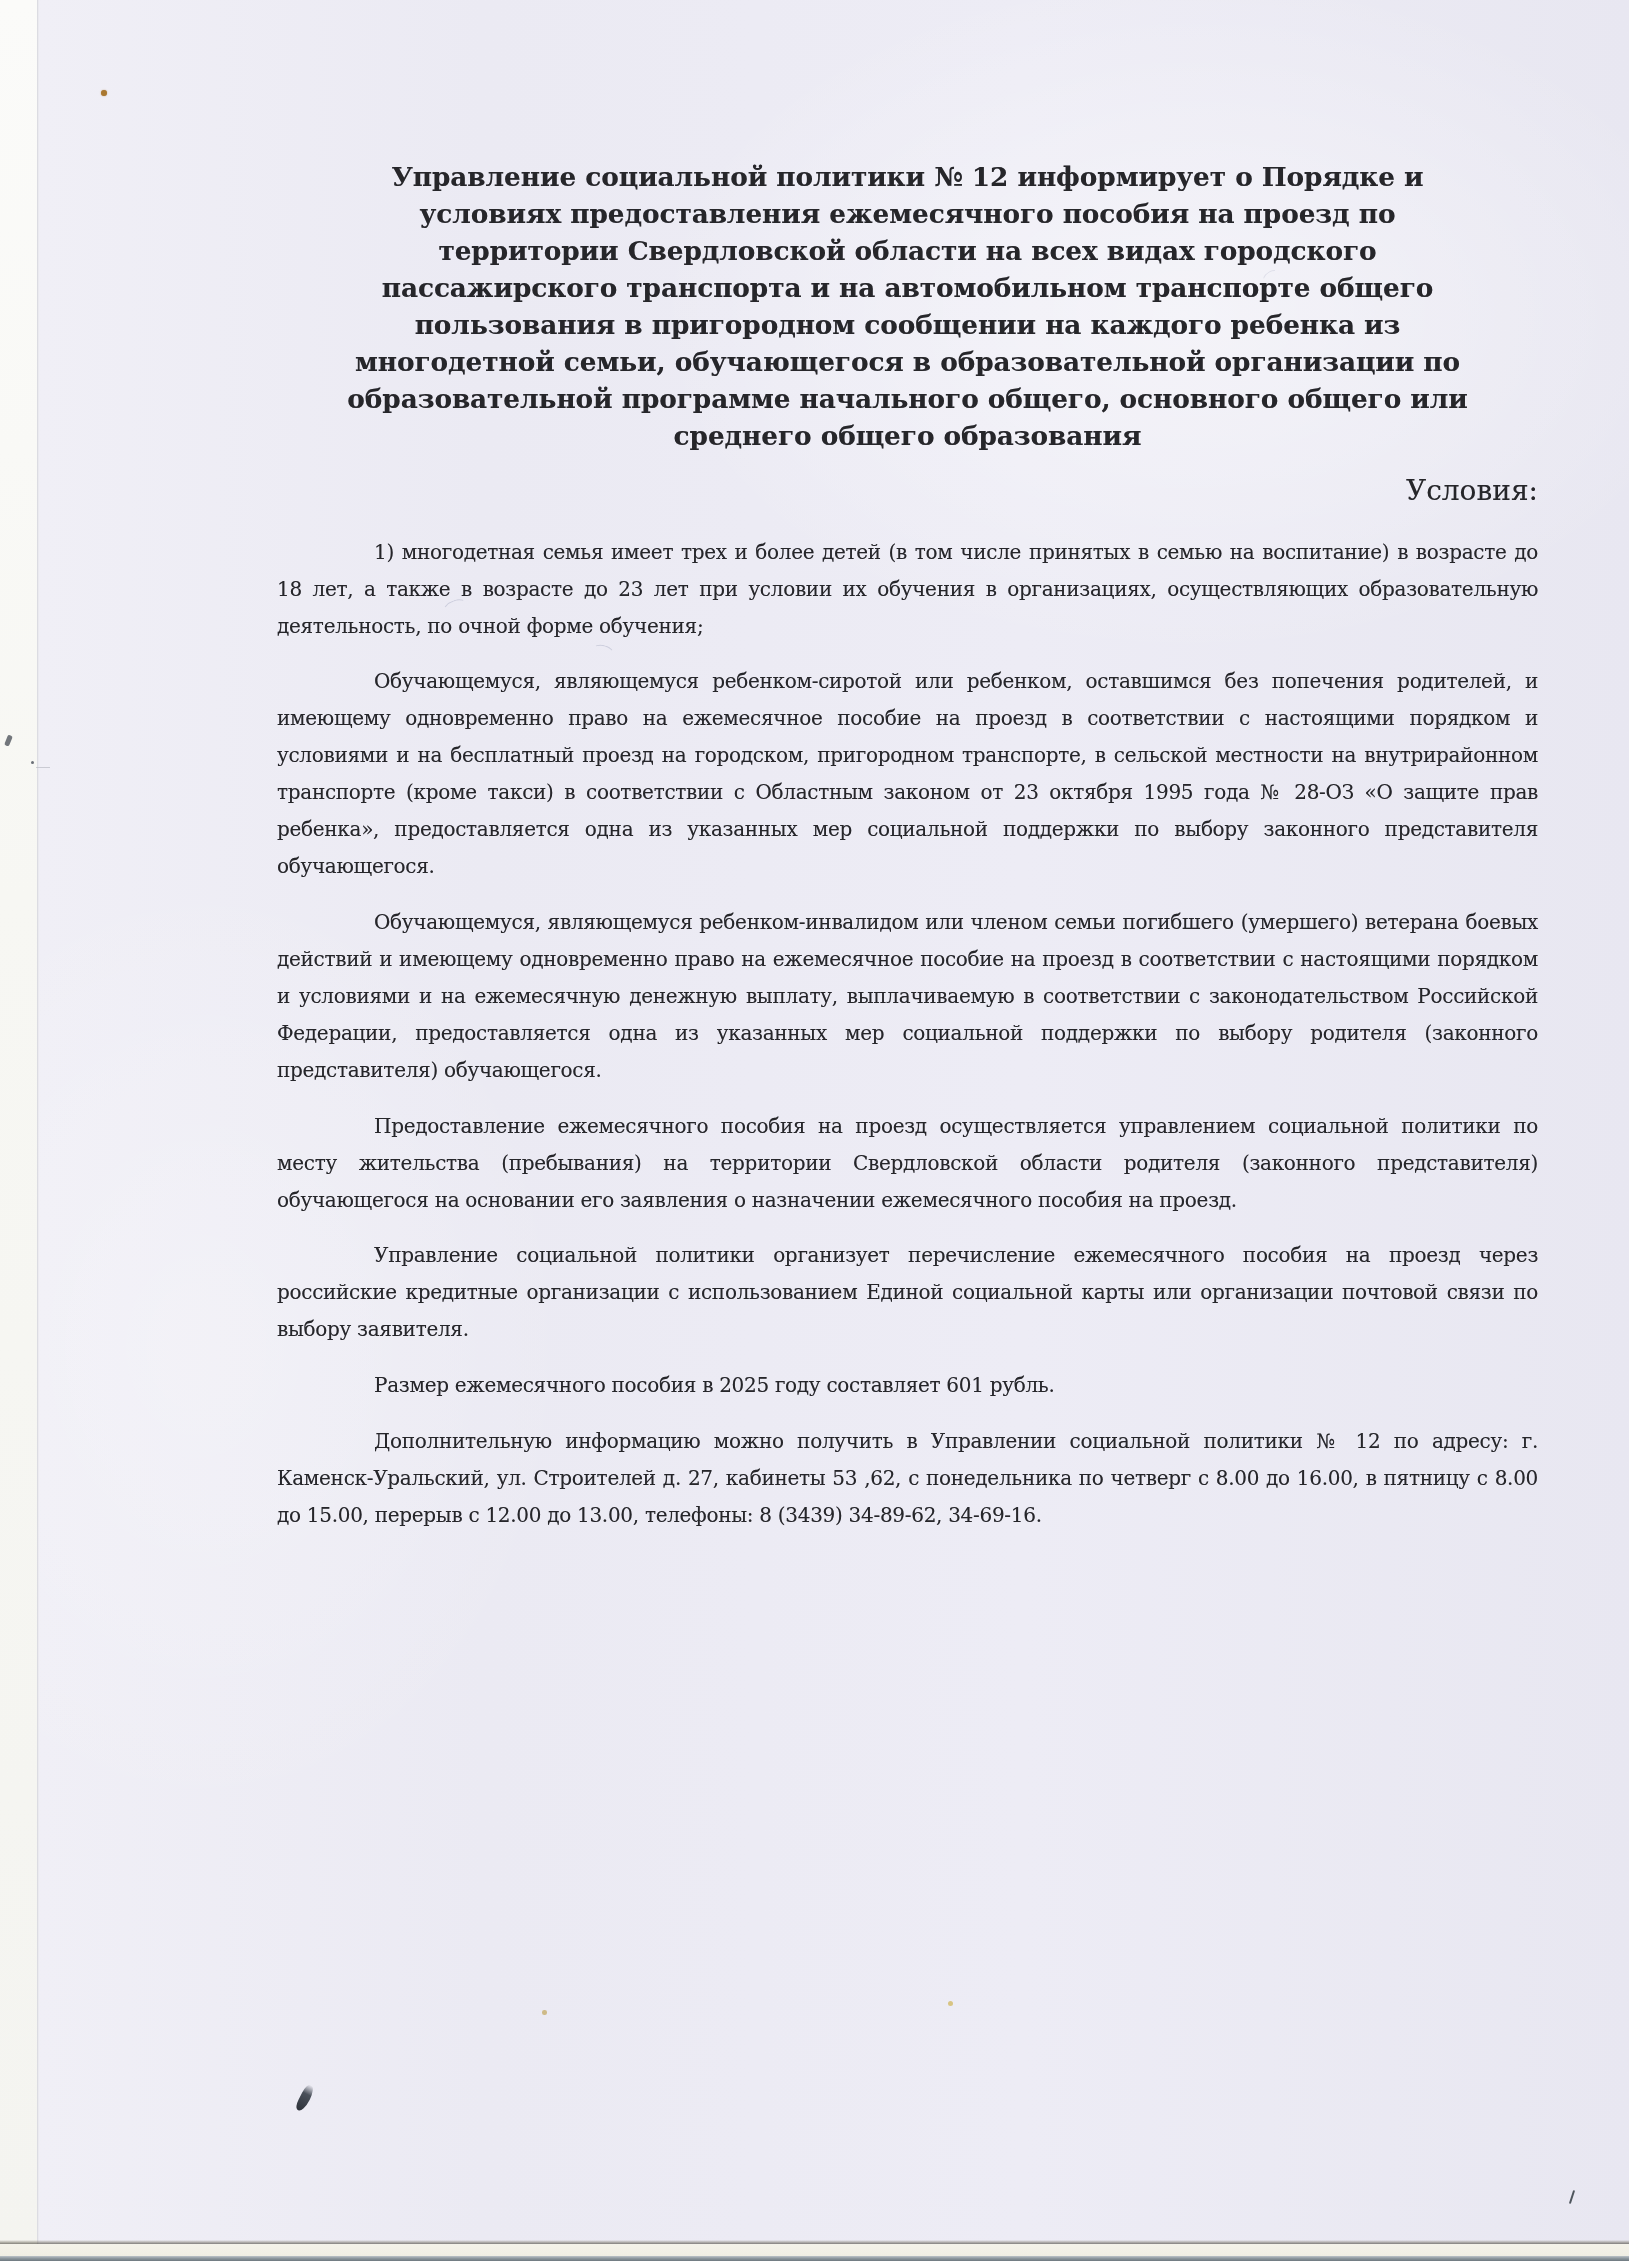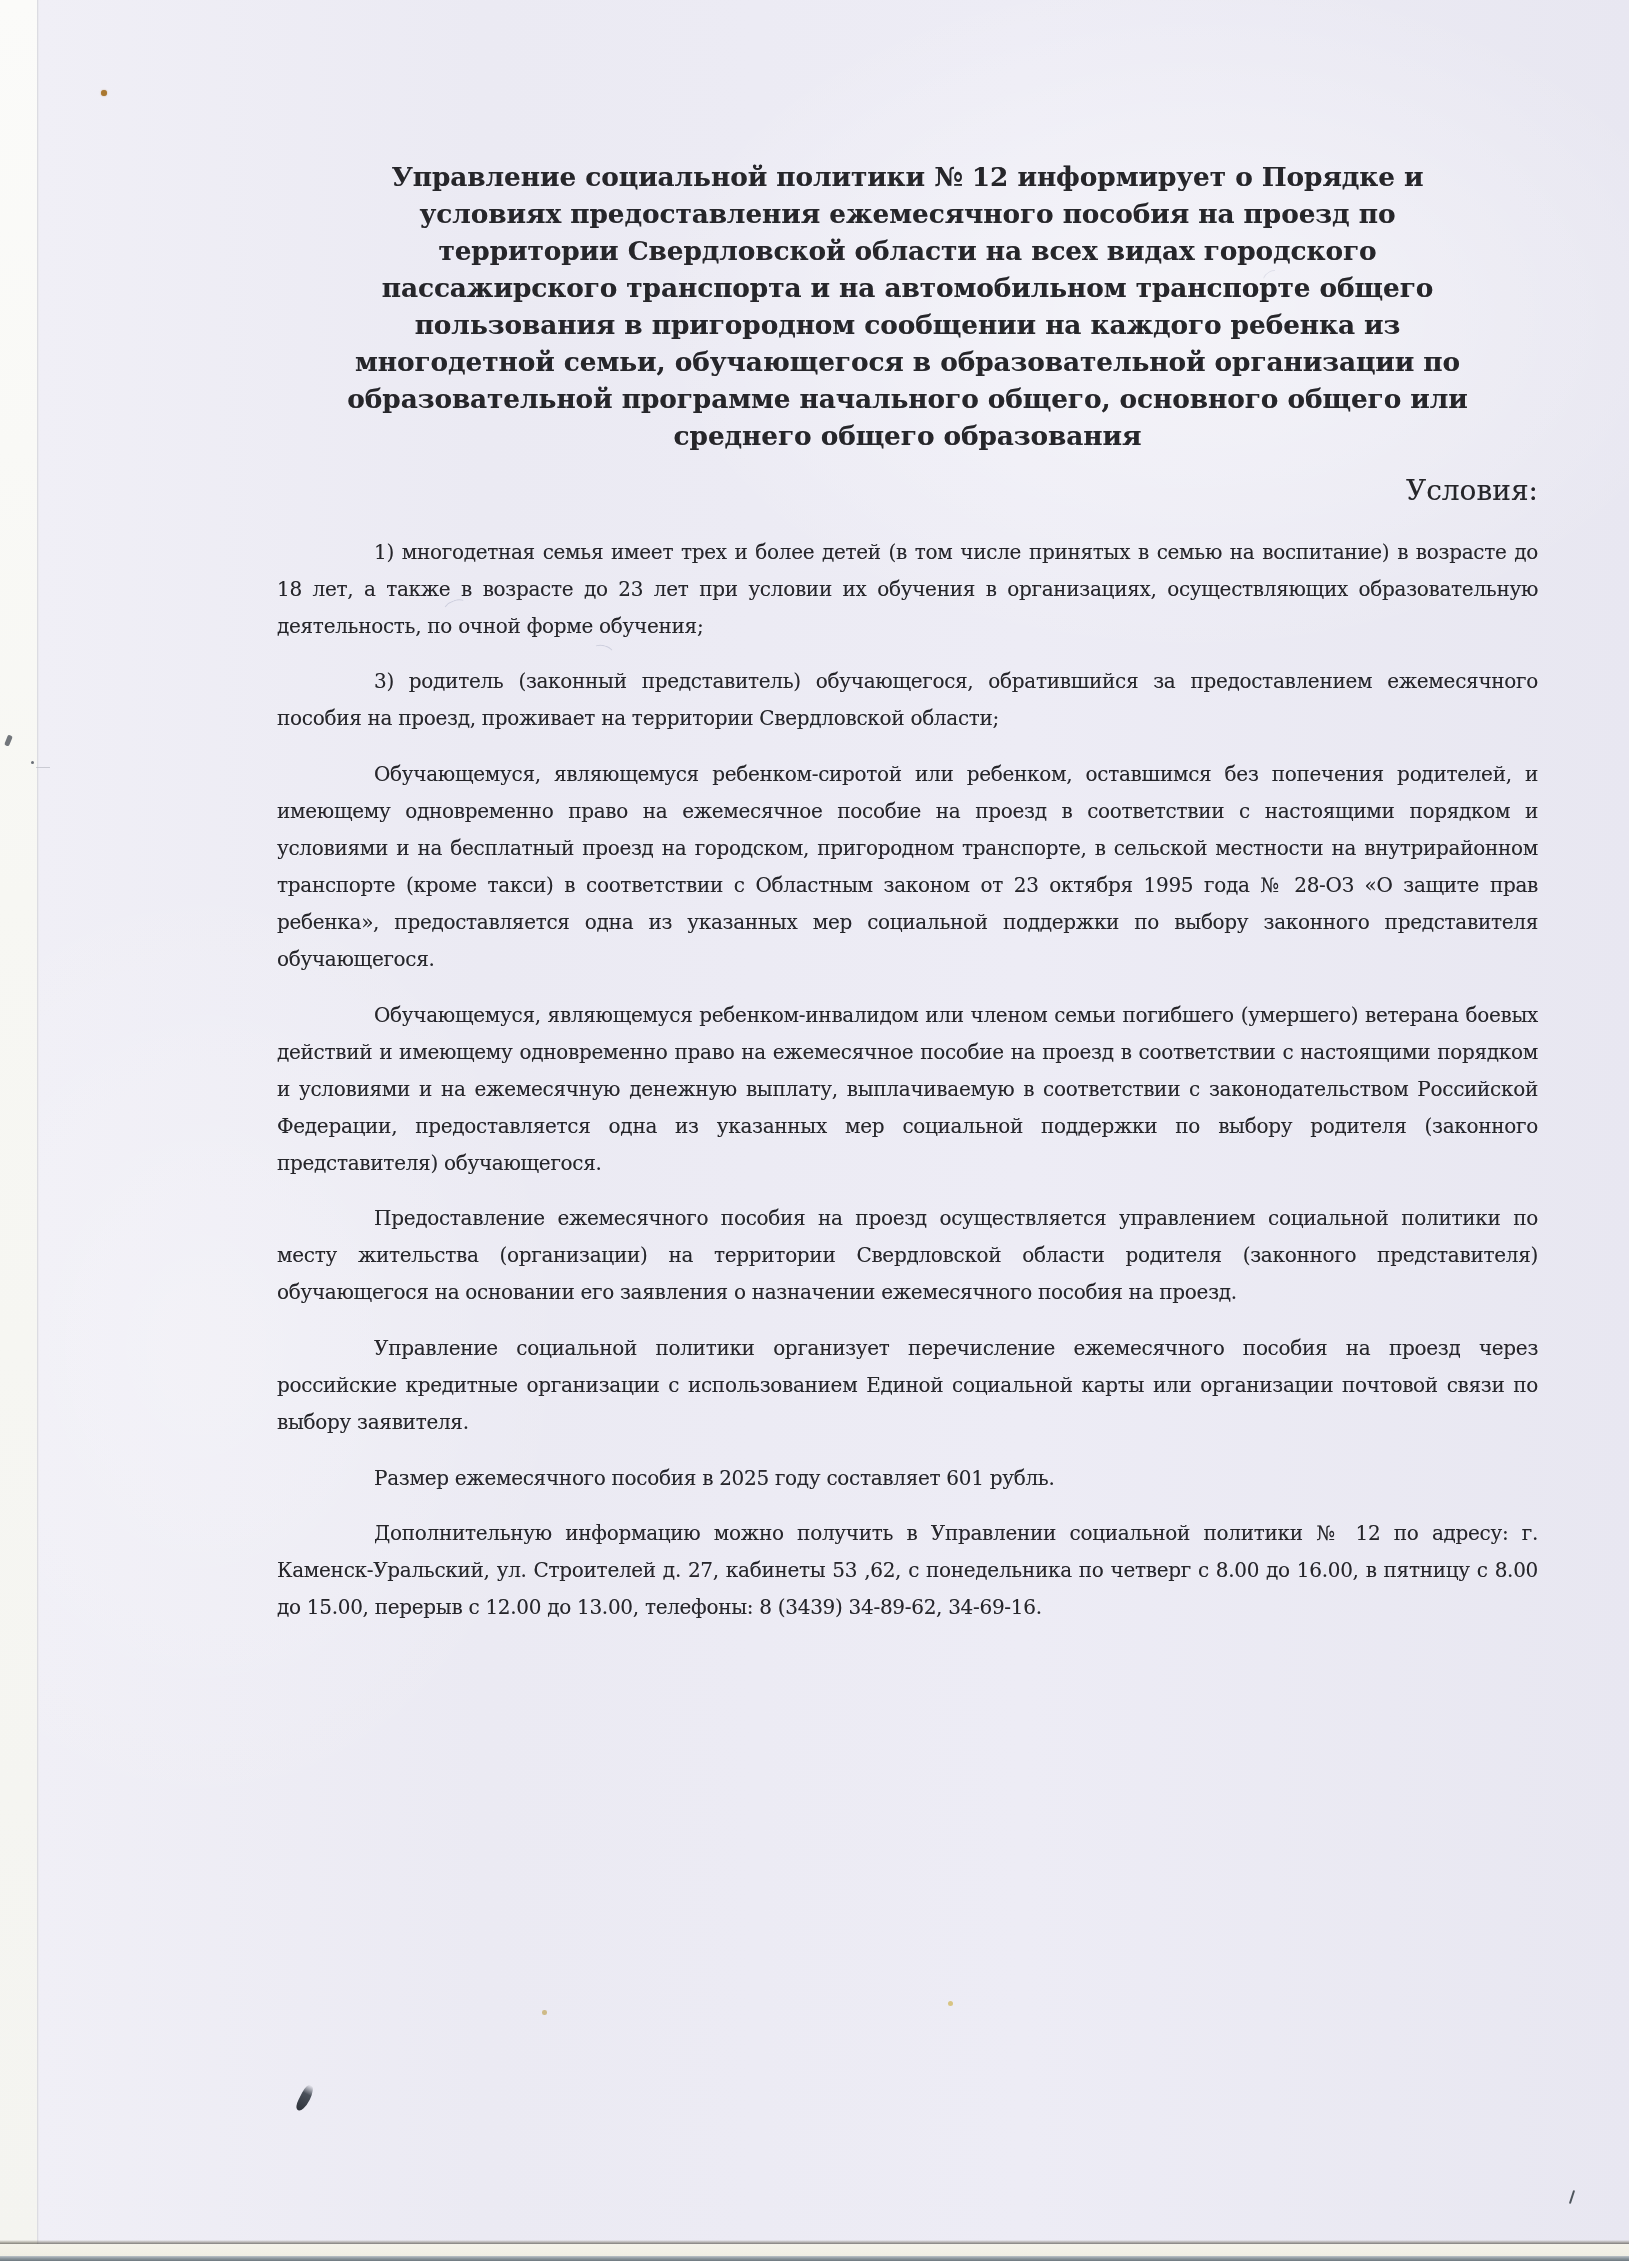--- a/index.html
+++ b/index.html
@@ -113,24 +113,23 @@
 
   <div class="scanner-strip"></div>
 
   <div class="paper">
     <div class="content">
       <h1 class="doc-title">Управление социальной политики № 12 информирует о Порядке и условиях предоставления ежемесячного пособия на проезд по территории Свердловской области на всех видах городского пассажирского транспорта и на автомобильном транспорте общего пользования в пригородном сообщении на каждого ребенка из многодетной семьи, обучающегося в образовательной организации по образовательной программе начального общего, основного общего или среднего общего образования</h1>
 
       <div class="conditions-heading">Условия:</div>
 
       <p class="first">1) многодетная семья имеет трех и более детей (в том числе принятых в семью на воспитание) в возрасте до 18 лет, а также в возрасте до 23 лет при условии их обучения в организациях, осуществляющих образовательную деятельность, по очной форме обучения;</p>
-      <p>3) родитель (законный представитель) обучающегося, обратившийся за предоставлением ежемесячного пособия на проезд, проживает на территории Свердловской области;</p>
       <p>Обучающемуся, являющемуся ребенком-сиротой или ребенком, оставшимся без попечения родителей, и имеющему одновременно право на ежемесячное пособие на проезд в соответствии с настоящими порядком и условиями и на бесплатный проезд на городском, пригородном транспорте, в сельской местности на внутрирайонном транспорте (кроме такси) в соответствии с Областным законом от 23 октября 1995 года № 28-ОЗ «О защите прав ребенка», предоставляется одна из указанных мер социальной поддержки по выбору законного представителя обучающегося.</p>
       <p>Обучающемуся, являющемуся ребенком-инвалидом или членом семьи погибшего (умершего) ветерана боевых действий и имеющему одновременно право на ежемесячное пособие на проезд в соответствии с настоящими порядком и условиями и на ежемесячную денежную выплату, выплачиваемую в соответствии с законодательством Российской Федерации, предоставляется одна из указанных мер социальной поддержки по выбору родителя (законного представителя) обучающегося.</p>
-      <p>Предоставление ежемесячного пособия на проезд осуществляется управлением социальной политики по месту жительства (организации) на территории Свердловской области родителя (законного представителя) обучающегося на основании его заявления о назначении ежемесячного пособия на проезд.</p>
+      <p>Предоставление ежемесячного пособия на проезд осуществляется управлением социальной политики по месту жительства (пребывания) на территории Свердловской области родителя (законного представителя) обучающегося на основании его заявления о назначении ежемесячного пособия на проезд.</p>
       <p>Управление социальной политики организует перечисление ежемесячного пособия на проезд через российские кредитные организации с использованием Единой социальной карты или организации почтовой связи по выбору заявителя.</p>
       <p>Размер ежемесячного пособия в 2025 году составляет 601 рубль.</p>
       <p>Дополнительную информацию можно получить в Управлении социальной политики № 12 по адресу: г. Каменск-Уральский, ул. Строителей д. 27, кабинеты 53 ,62, с понедельника по четверг с 8.00 до 16.00, в пятницу с 8.00 до 15.00, перерыв с 12.00 до 13.00, телефоны: 8 (3439) 34-89-62, 34-69-16.</p>
     </div>
 
     <span class="squiggle squiggle-1"></span>
     <span class="squiggle squiggle-2"></span>
     <span class="squiggle squiggle-3"></span>
   </div>
 

